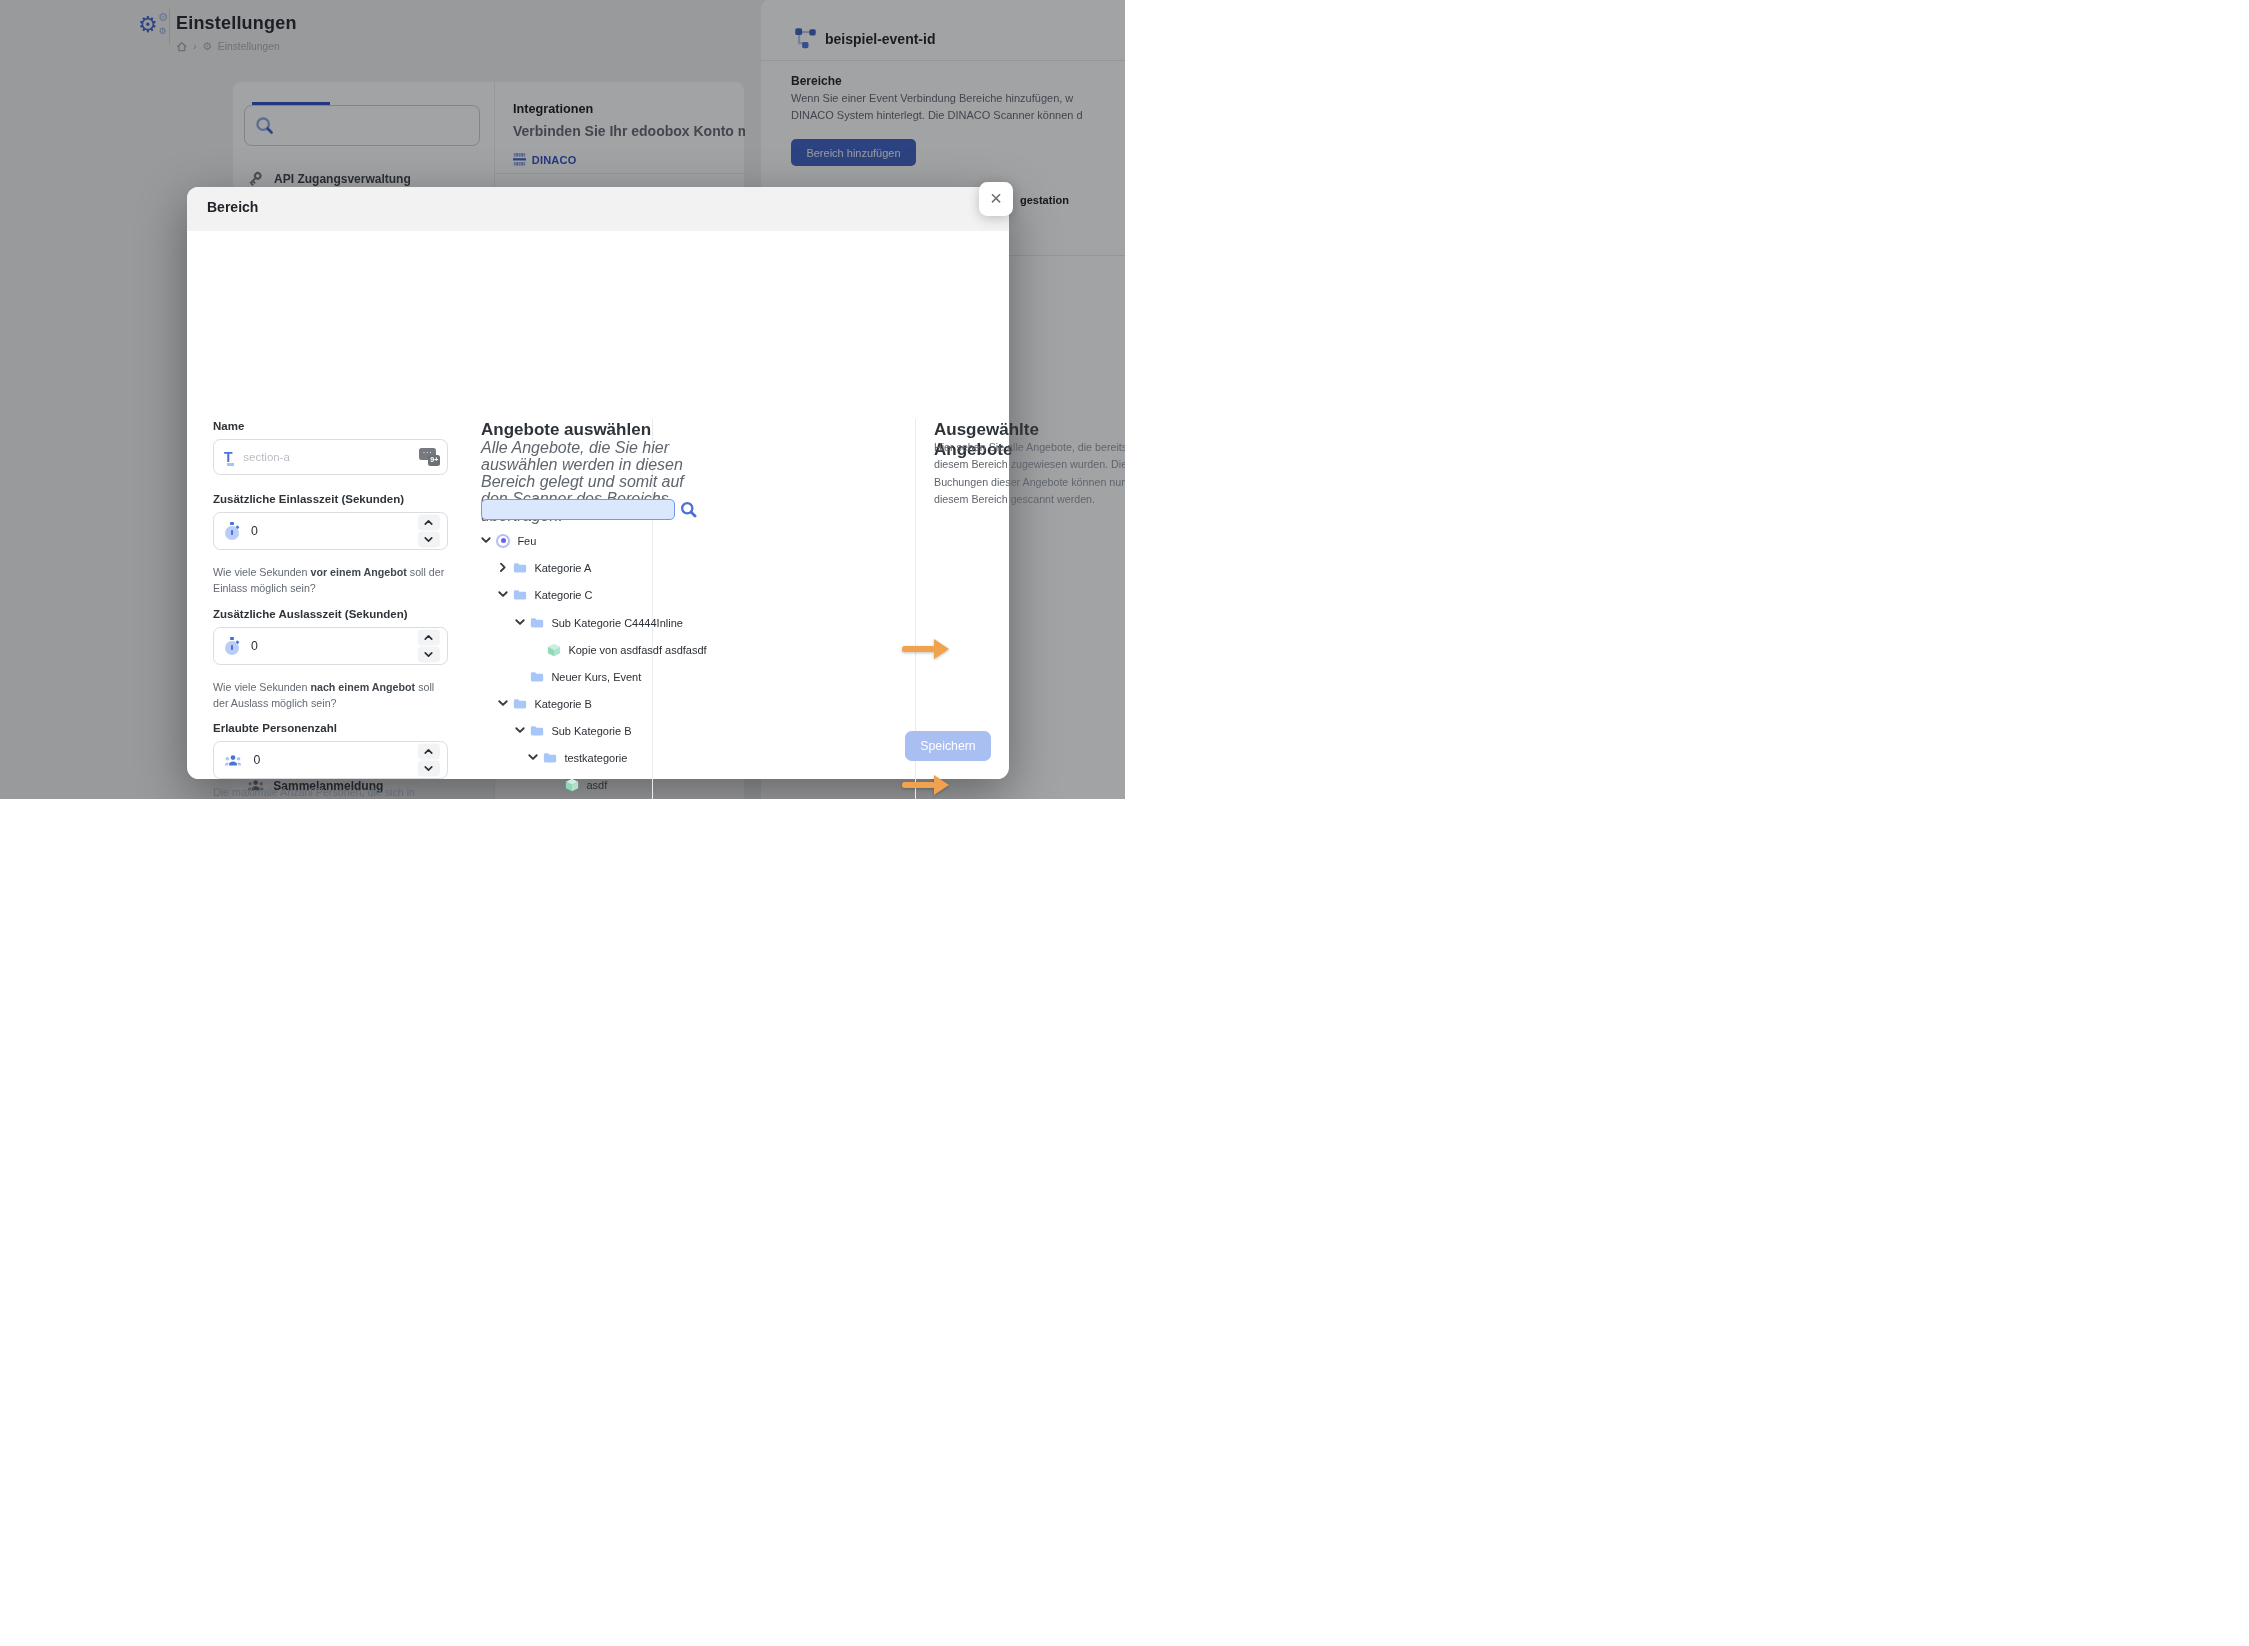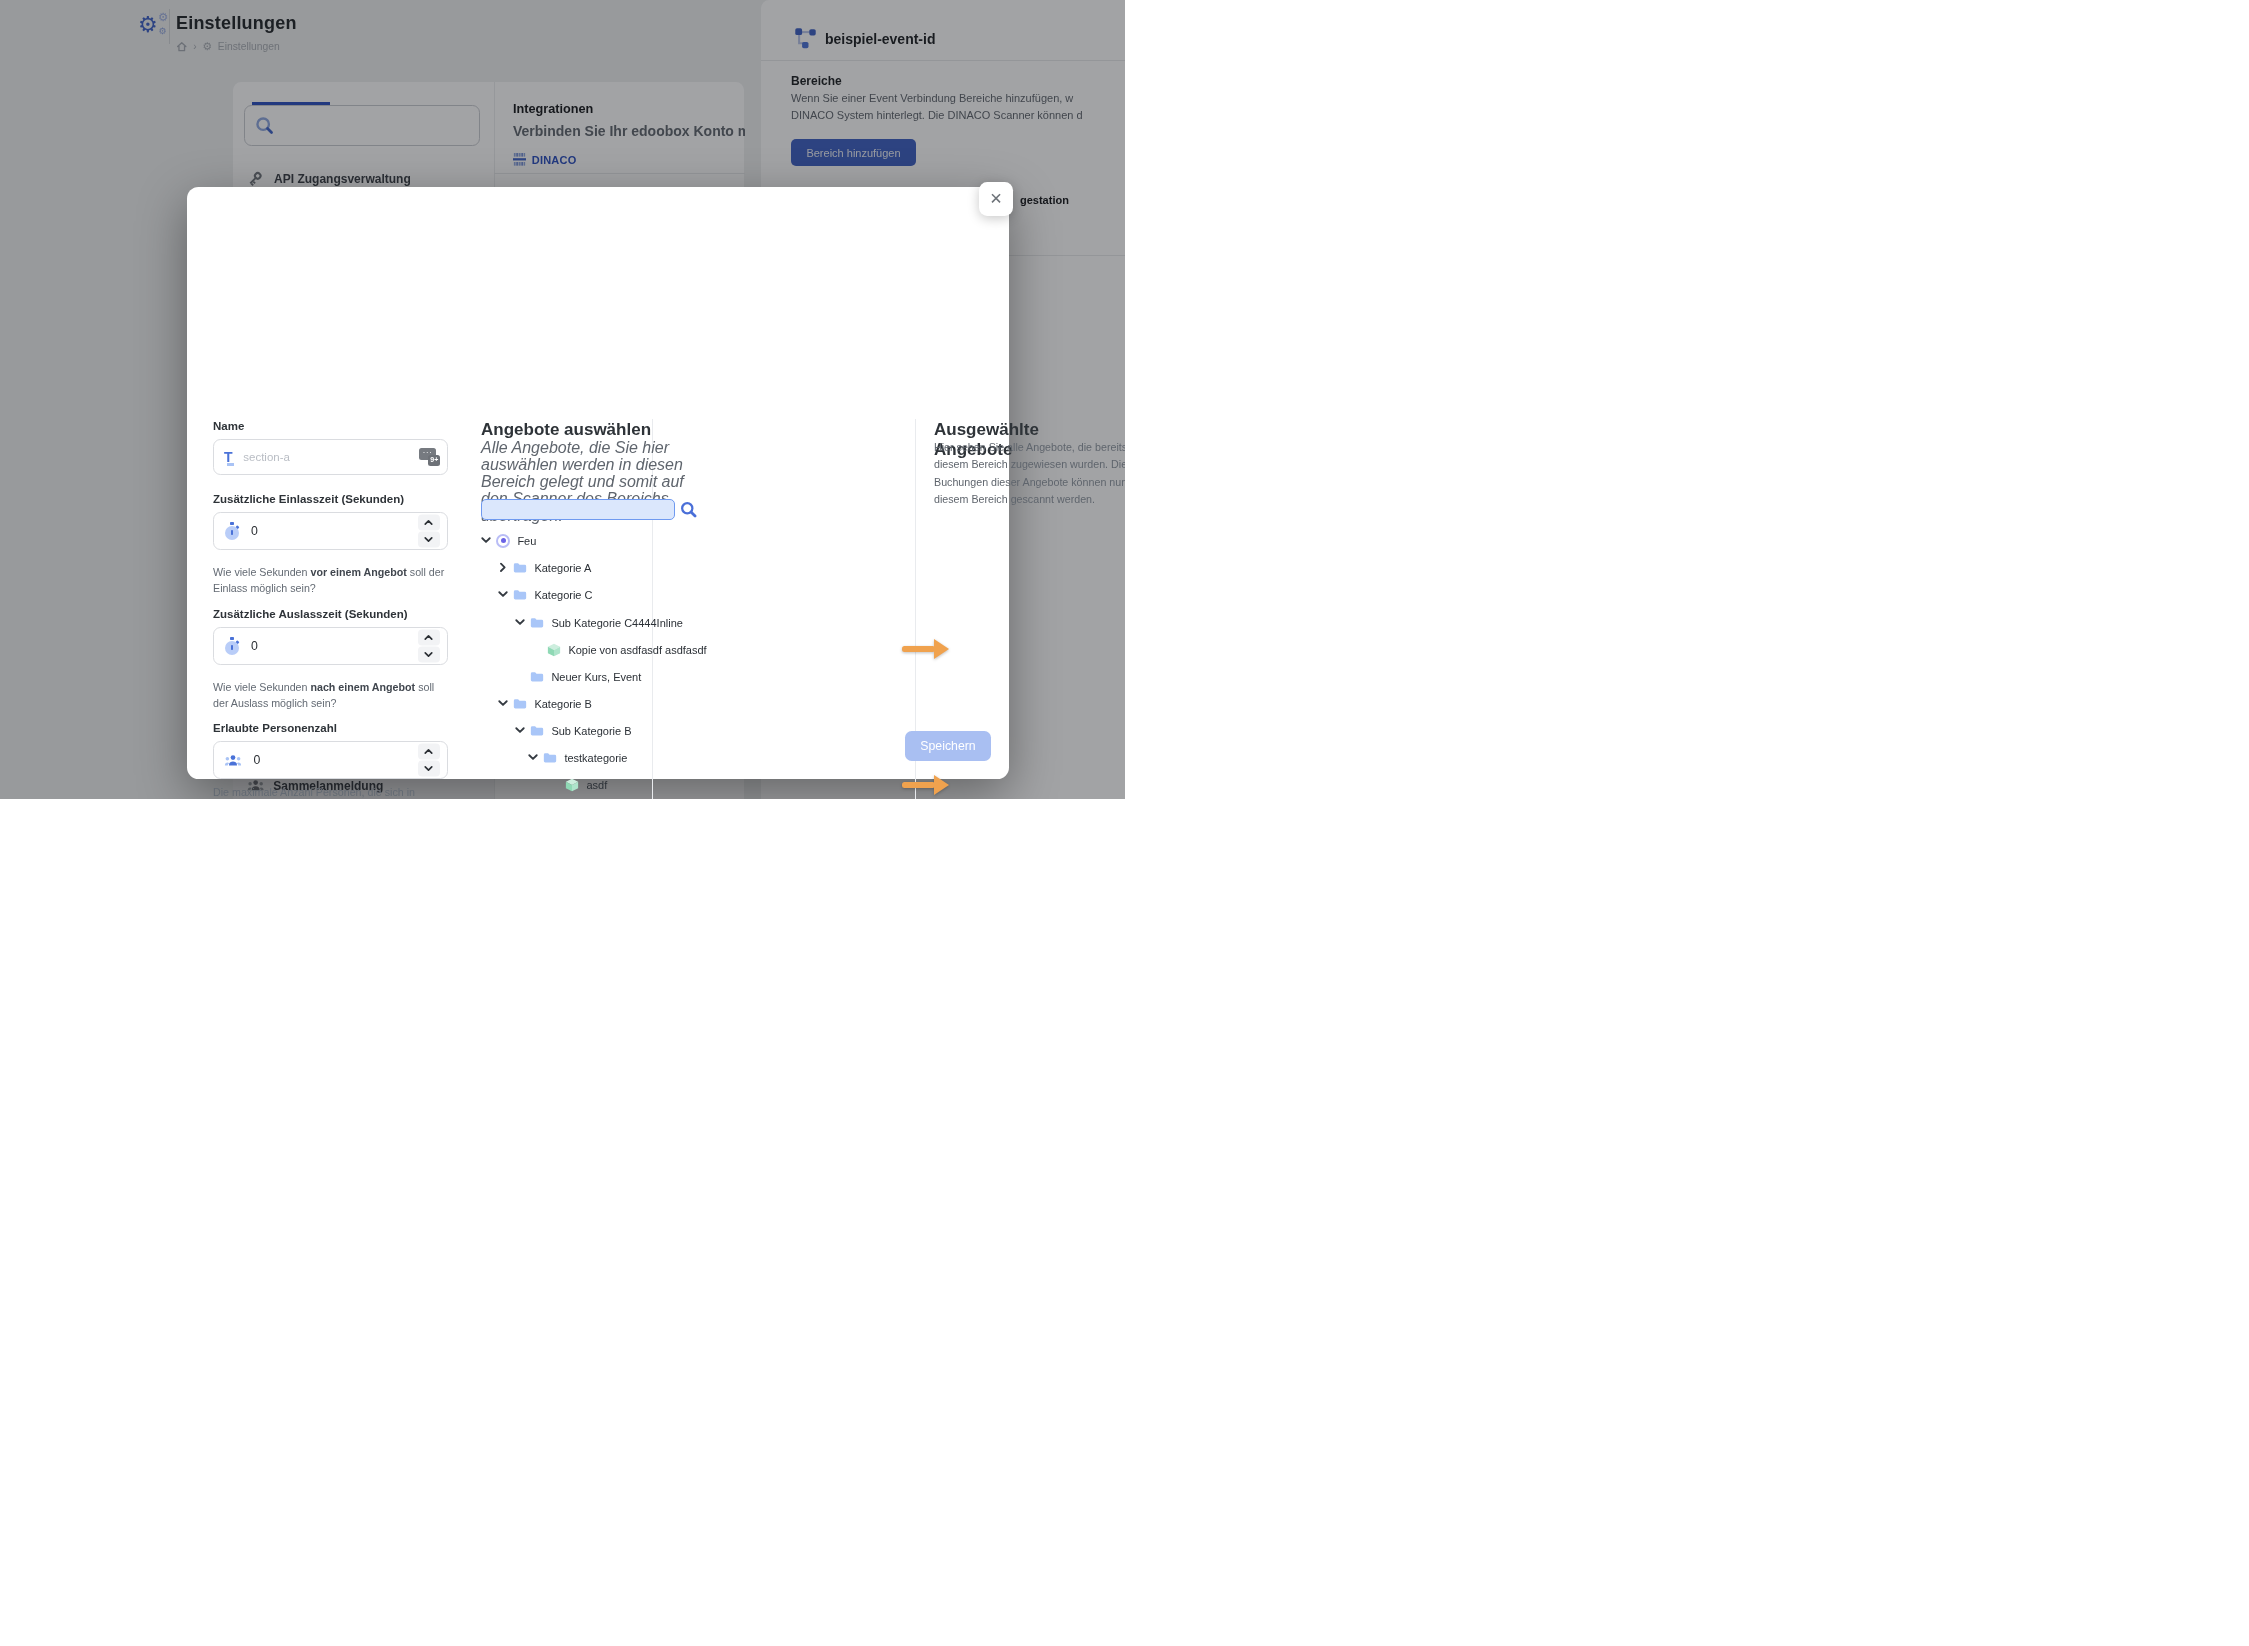--- a/index.html
+++ b/index.html
@@ -190,20 +190,23 @@
       <div class="abs panel-text" style="left:30px; top:92px;">Wenn Sie einer Event Verbindung Bereiche hinzufügen, w</div>
       <div class="abs panel-text" style="left:30px; top:109px;">DINACO System hinterlegt. Die DINACO Scanner können d</div>
       <button class="btn-primary" style="left:30px; top:139px; width:125px; height:27px;">Bereich hinzufügen</button>
       <div class="abs table-header-frag" style="left:259px; top:194px;">gestation</div>
       <div class="panel-divider" style="top:255px;"></div>
     </div>
 
     <div class="overlay"></div>
 
     <div class="modal">
+      <div class="modal-header">
+        <div class="modal-title">Bereich</div>
+      </div>
       <div class="col-divider" style="left:465px;"></div>
       <div class="col-divider" style="left:728px;"></div>
 
       <div class="abs fld-label" style="left:26px; top:233px;">Name</div>
       <div class="inputbox" style="top:252px; height:36px; padding:0 10px; gap:10.7px;">
         <span class="t-glyph">T<span class="t-base"></span></span>
         <span class="placeholder">section-a</span>
         <span class="ext-icon">
           <span class="ext-main">···</span>
           <span class="ext-badge">9+</span>

